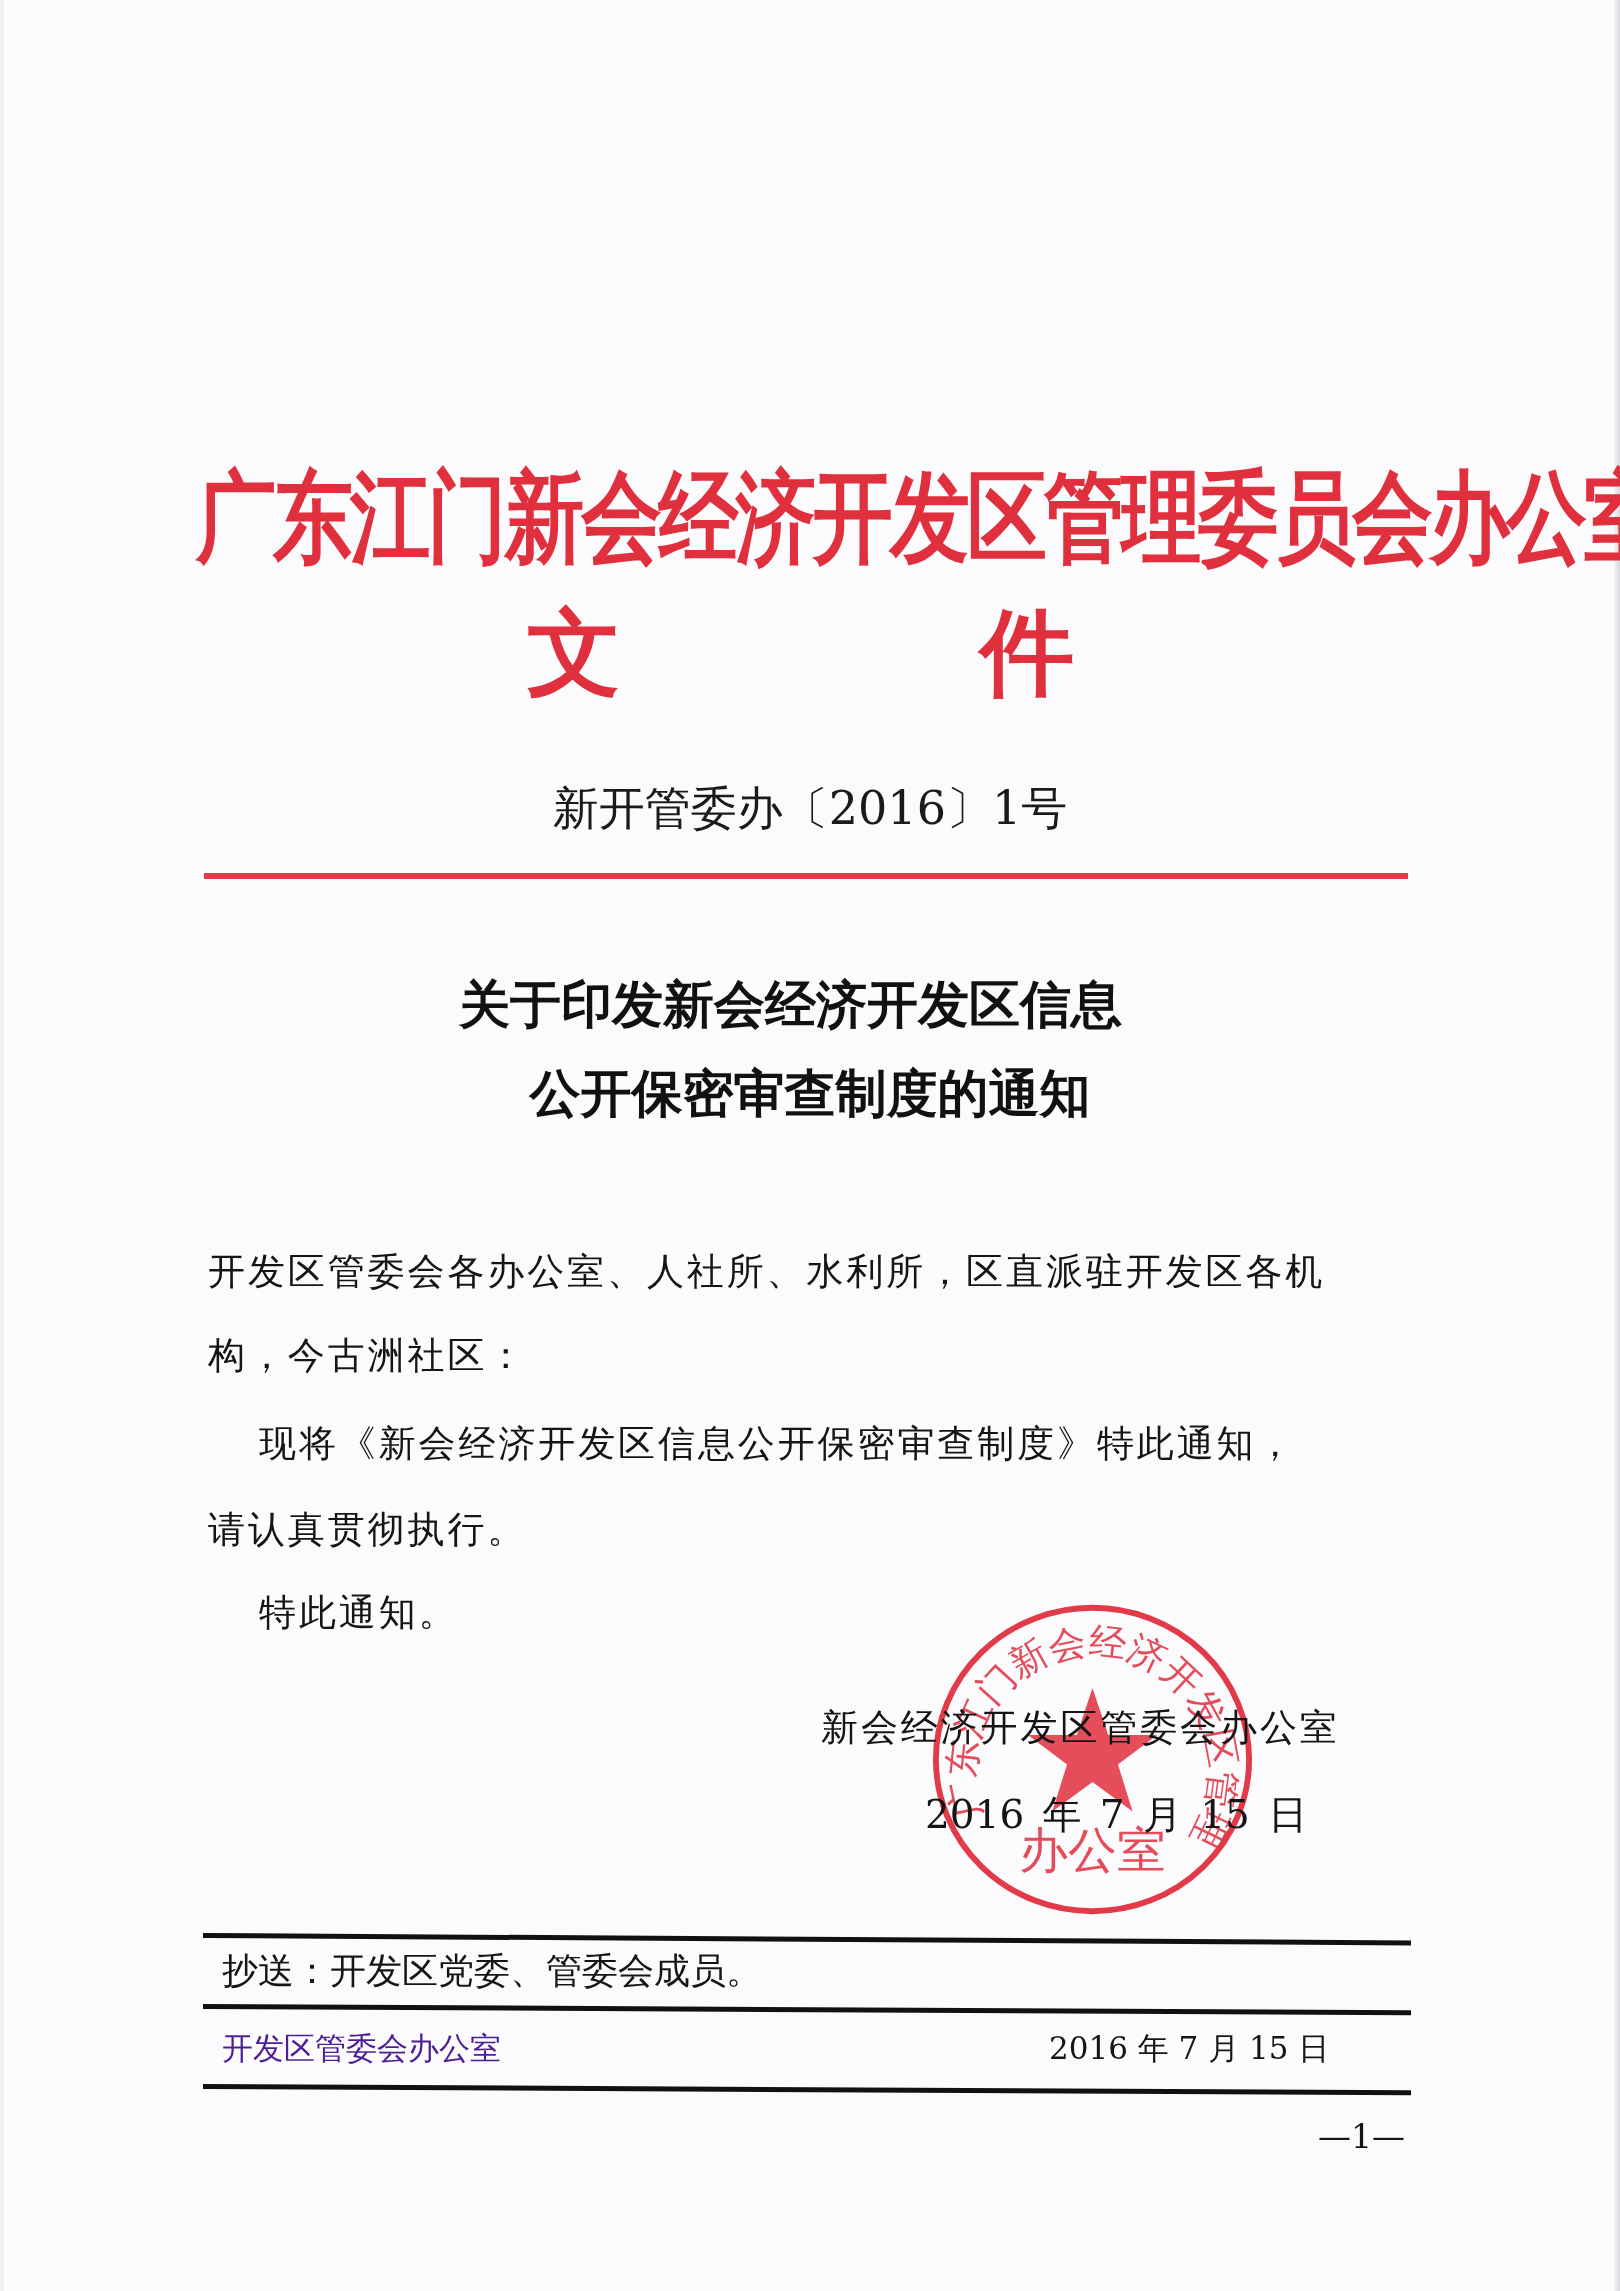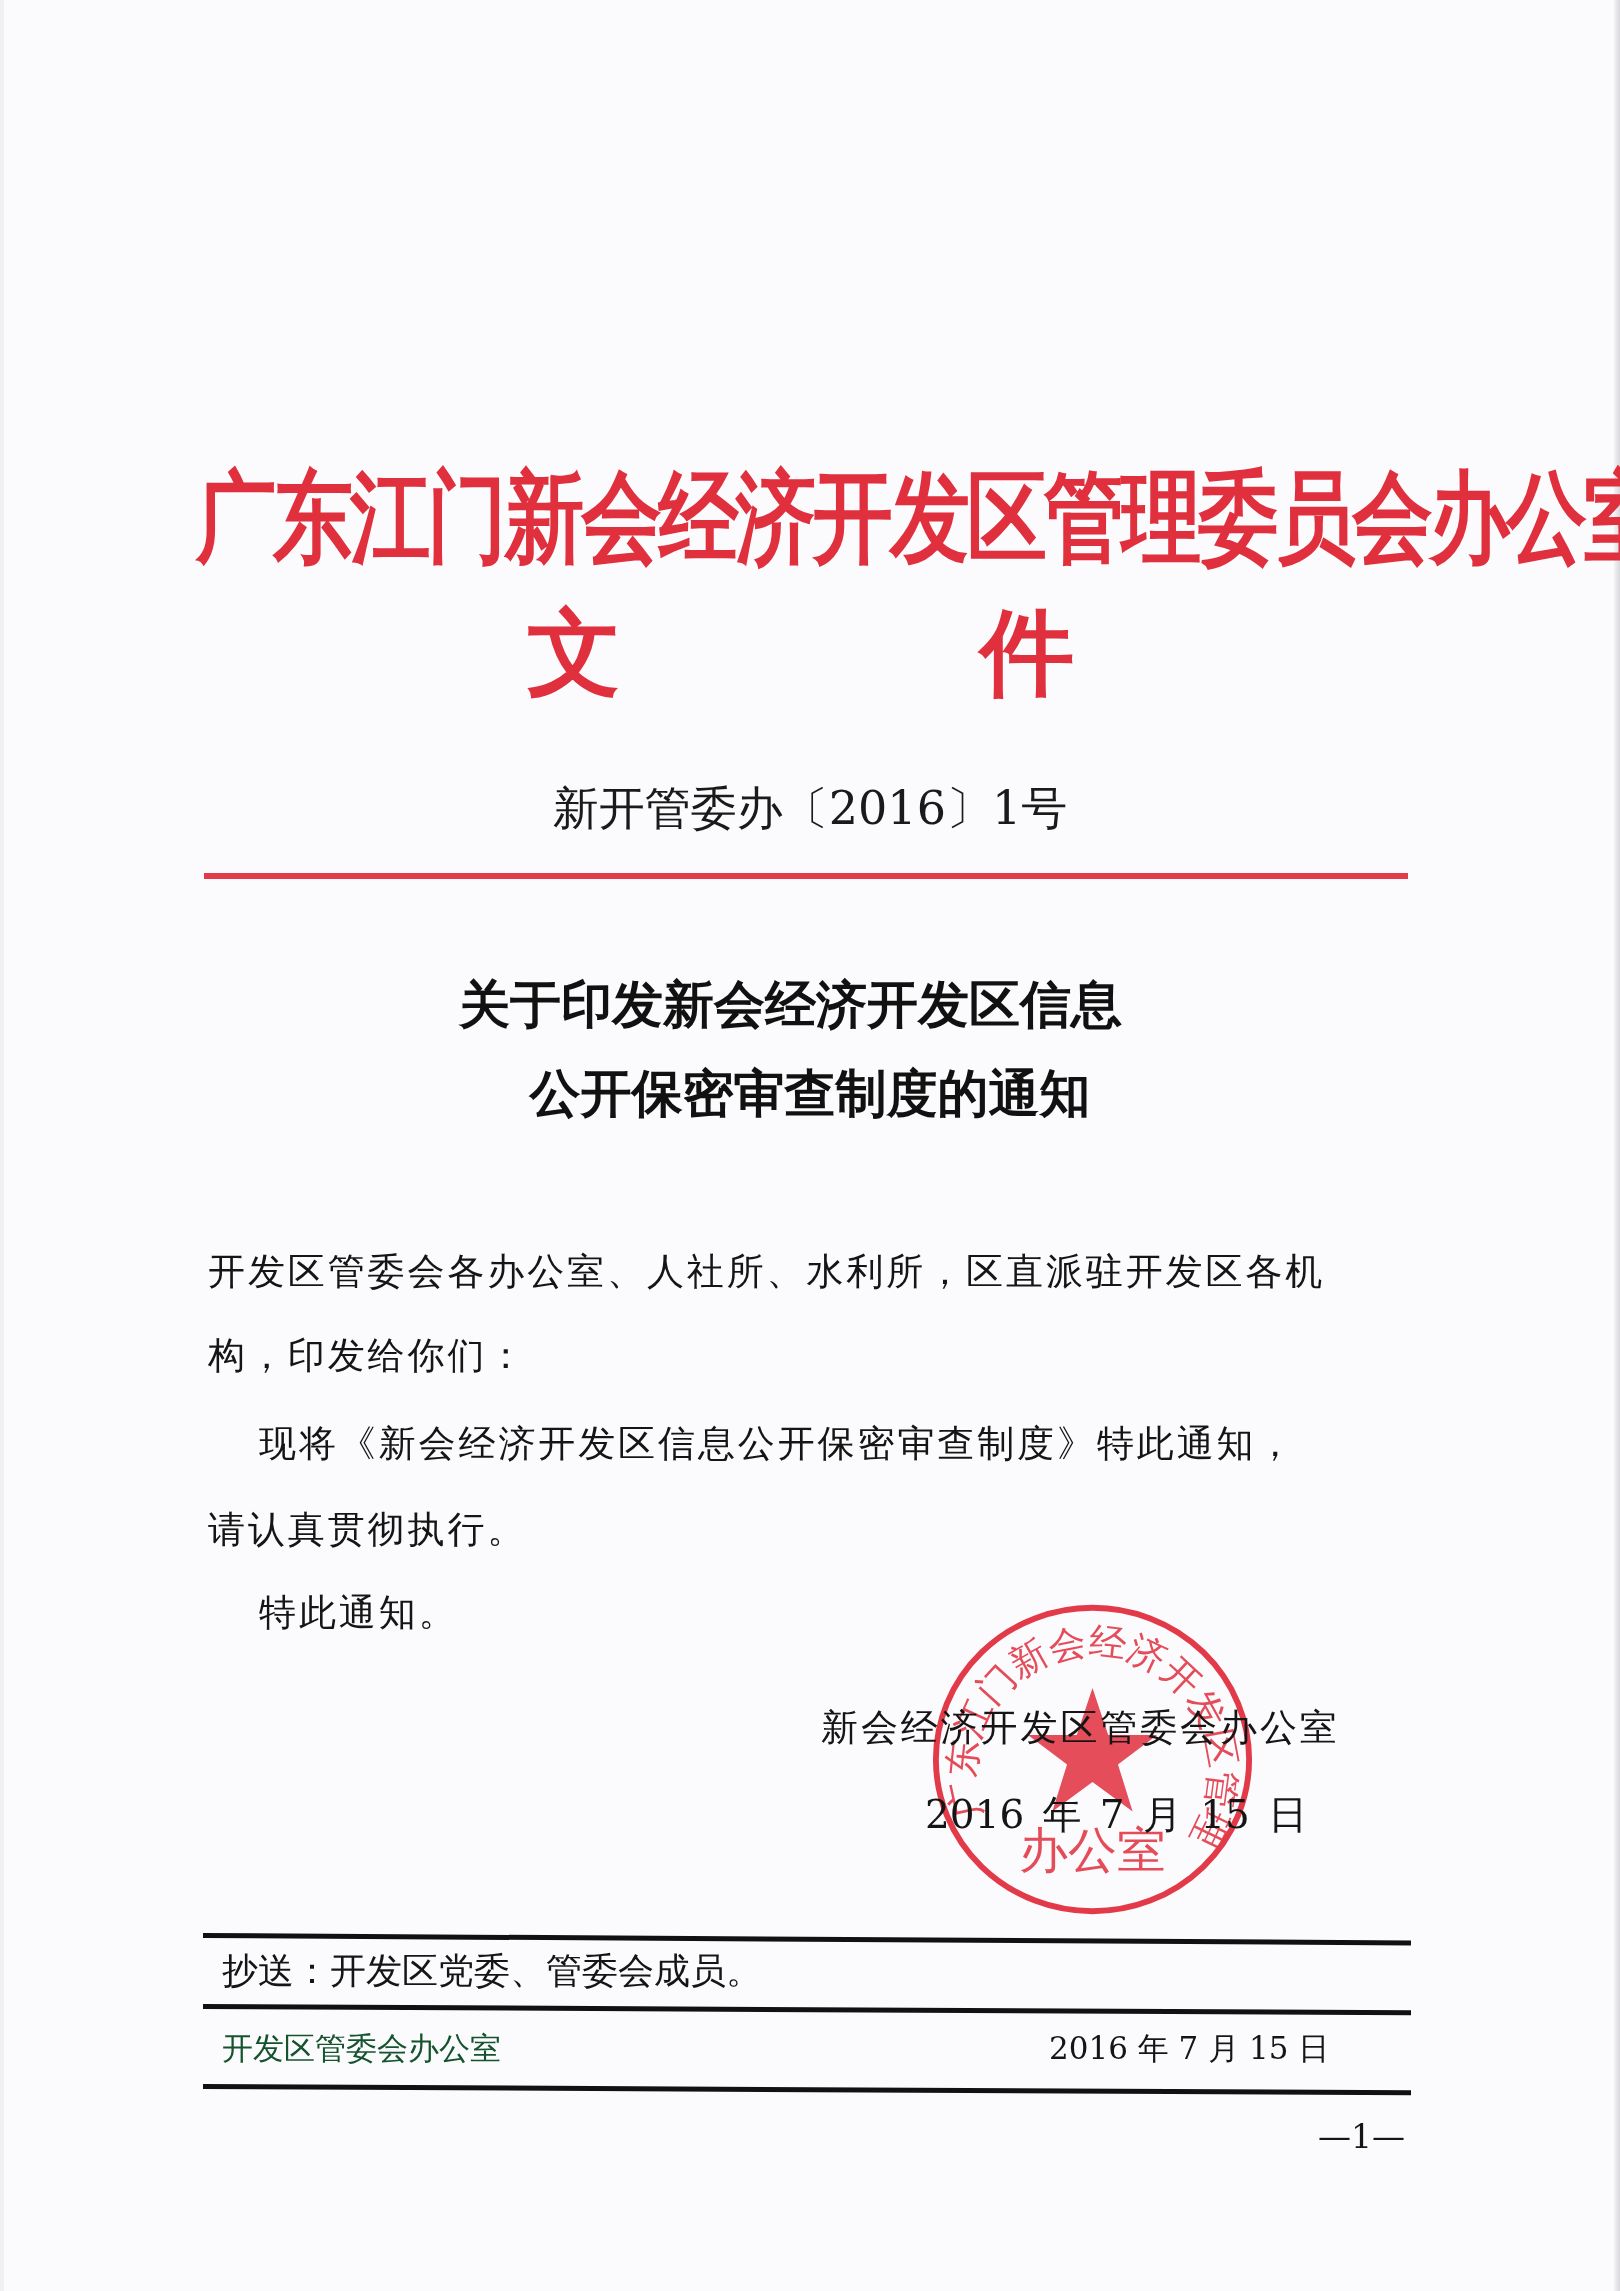--- a/index.html
+++ b/index.html
@@ -81,21 +81,21 @@
   .rb2 { top: 2004px; width: 1208px; transform: rotate(0.3deg); transform-origin: left; }
   .rb3 { top: 2084px; width: 1208px; transform: rotate(0.3deg); transform-origin: left; }
   .cc-line {
     left: 222px; top: 1946px;
     font-family: "DejaVu Sans", sans-serif;
     font-size: 36px; line-height: 49px; color: #151515; white-space: nowrap;
   }
   .issuer {
     left: 222px; top: 2024px;
     font-family: "DejaVu Sans", sans-serif;
-    font-size: 31px; line-height: 49px; color: #14532d; white-space: nowrap;
+    font-size: 31px; line-height: 49px; color: #4c1d95; white-space: nowrap;
   }
   .issue-date {
     left: 1049px; top: 2024px;
     font-size: 31px; line-height: 49px; color: #151515; white-space: nowrap;
   }
   .page-num {
     left: 1318px; top: 2117px;
     font-size: 33px; line-height: 39px; color: #151515;
   }
 </style>
@@ -113,21 +113,21 @@
 </div>
 
 <div class="abs doc-number">新开管委办〔2016〕1号</div>
 
 <div class="abs red-rule"></div>
 
 <div class="abs doc-title title1">关于印发新会经济开发区信息</div>
 <div class="abs doc-title title2">公开保密审查制度的通知</div>
 
 <div class="abs body-text l1">开发区管委会各办公室、人社所、水利所，区直派驻开发区各机</div>
-<div class="abs body-text l2">构，印发给你们：</div>
+<div class="abs body-text l2">构，今古洲社区：</div>
 <div class="abs body-text l3">现将《新会经济开发区信息公开保密审查制度》特此通知，</div>
 <div class="abs body-text l4">请认真贯彻执行。</div>
 <div class="abs body-text l5">特此通知。</div>
 
 <div class="abs seal">
   <svg width="333" height="323" viewBox="0 0 340 330">
     <defs>
       <path id="sealArc" d="M 62 230 A 120 120 0 1 1 278 230"></path>
     </defs>
     <ellipse cx="170" cy="165" rx="160" ry="155" fill="none" stroke="#e23a48" stroke-width="6"></ellipse>

